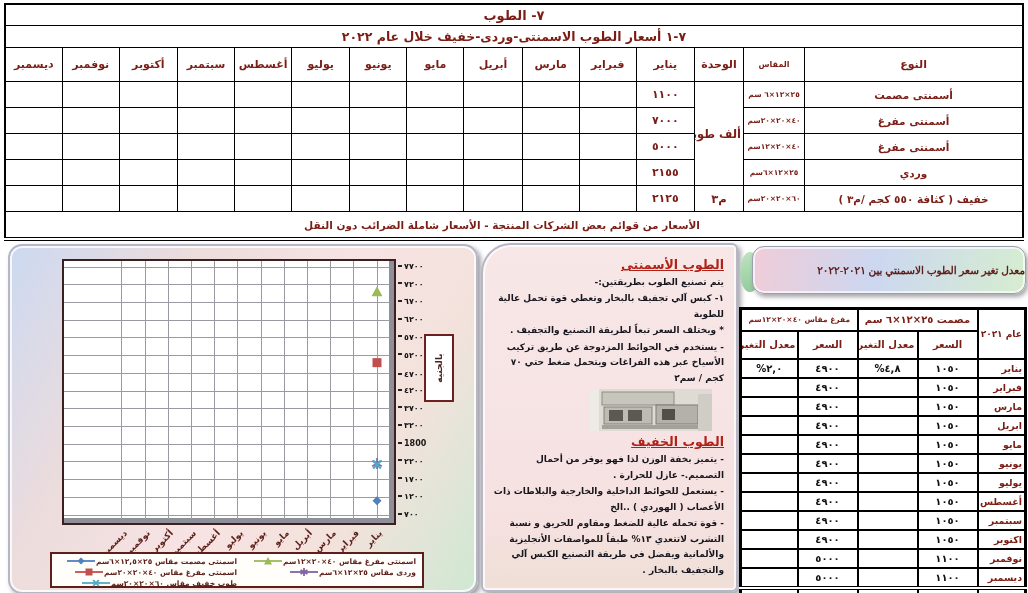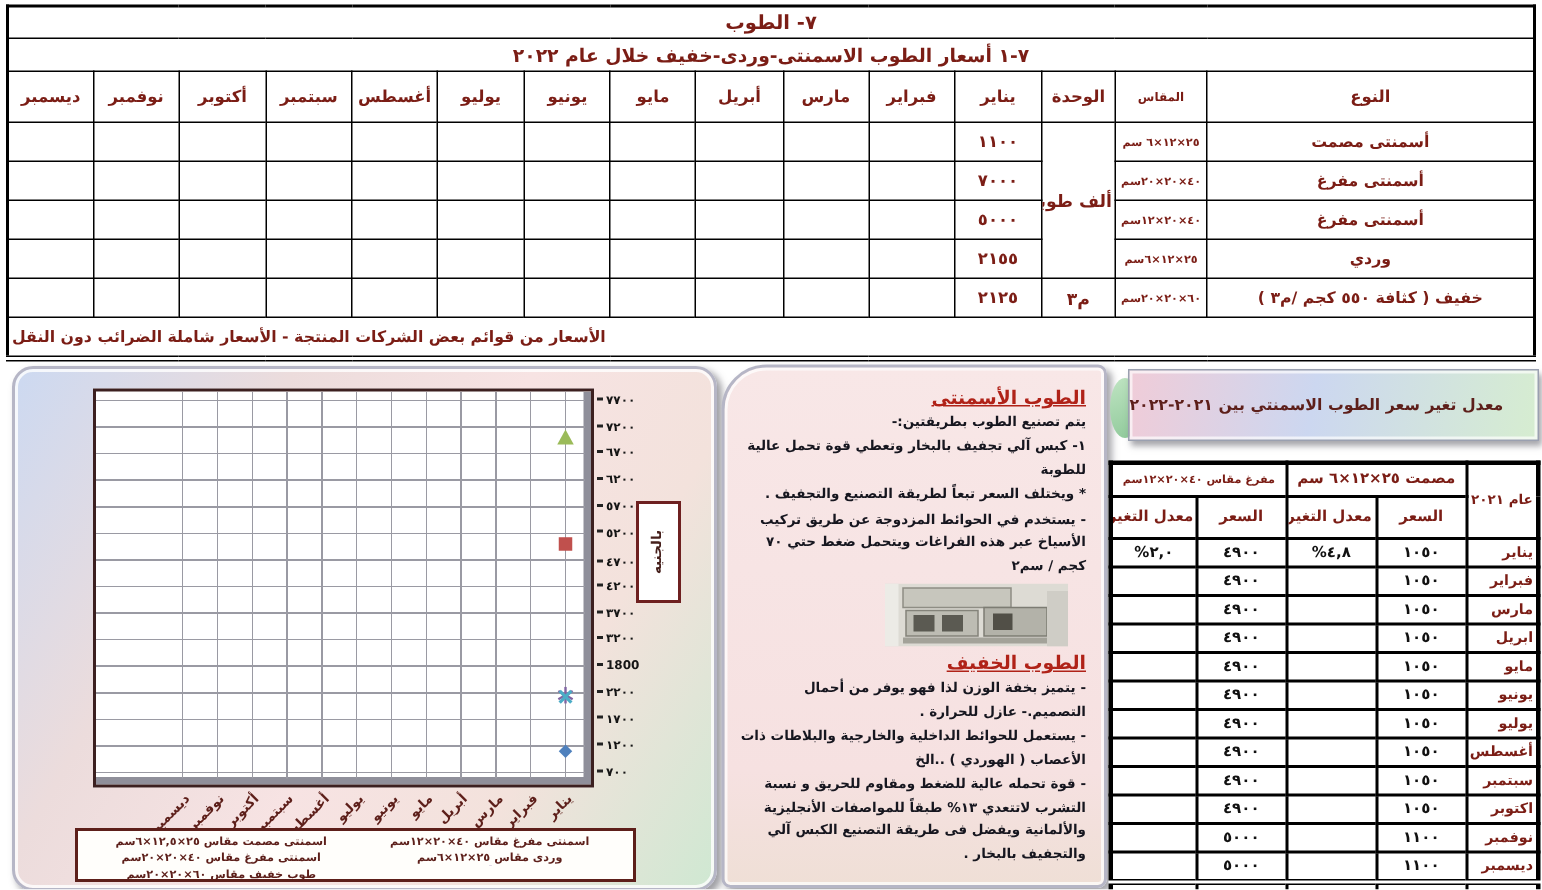--- a/index.html
+++ b/index.html
@@ -11,21 +11,21 @@
   .price-table td,.price-table th{border:1px solid #000;padding:0 2px;overflow:hidden;
                white-space:nowrap;color:#7b1d15;font-weight:bold;}
   .pt-title{font-size:13px;text-align:center;height:20px;}
   .pt-subtitle{font-size:12.5px;text-align:center;height:21px;}
   .pt-head th{font-size:11px;text-align:center;height:33px;}
   .pt-head th.size-h{font-size:8px;}
   .pt-row td{height:25px;font-size:11px;text-align:center;}
   .pt-row td.type-c{font-size:10.5px;}
   .pt-row td.size-c{font-size:7.5px;}
   .pt-row td.unit-c{font-size:11.5px;}
-  .pt-note td{height:25px;font-size:10.5px;text-align:left;padding-right:26px;
+  .pt-note td{height:25px;font-size:10.5px;text-align:center;padding-right:26px;
               border-bottom:4px double #000;}
   
   .chart-panel{position:absolute;left:8px;top:244px;width:466px;height:346px;
       border:2px solid #b6b6c6;border-radius:14px;
       background:linear-gradient(120deg,#ccd9f1 0%,#ecdcdc 28%,#f7e3e3 52%,#f3e2dc 74%,#cfe8d2 100%);
       box-shadow:3px 3px 5px rgba(80,80,90,.55), inset 0 0 0 2px #ffffffcc;}
   .plot-frame{position:absolute;left:52px;top:13px;width:330px;height:262px;background:#fff;
       border:2px solid #3c2020;box-shadow:inset -5px -5px 0 #8f8f9a;}
   .yticks{position:absolute;left:388px;top:15px;width:44px;height:262px;direction:ltr;}
   .ytick{position:absolute;left:0;font-size:8px;font-weight:bold;color:#151515;white-space:nowrap;}
@@ -34,39 +34,39 @@
   .unit-box{position:absolute;left:414px;top:88px;width:26px;height:64px;background:#fff;
       border:2px solid #6e2020;display:flex;align-items:center;justify-content:center;}
   .unit-box span{transform:rotate(-90deg);font-size:9px;font-weight:bold;color:#46201c;white-space:nowrap;}
   .xlabels{position:absolute;left:0;top:0;width:466px;height:346px;pointer-events:none;}
   .xlab{position:absolute;font-size:9px;font-weight:bold;color:#5d1f1a;white-space:nowrap;
       transform:translateX(-100%) rotate(-45deg);transform-origin:100% 0;direction:rtl;}
   .legend{position:absolute;left:40px;top:306px;width:374px;height:36px;background:#fffefb;
       border:2px solid #5d1f1a;display:flex;flex-direction:row-reverse;align-items:flex-start;
       padding:2px 6px;box-sizing:border-box;}
   .lg-col{display:flex;flex-direction:column;gap:1px;flex:1;}
-  .lg-entry{display:flex;flex-direction:column;direction:rtl;align-items:center;height:10px;}
+  .lg-entry{display:flex;flex-direction:row;direction:rtl;align-items:center;height:10px;}
   .lg-text{font-size:7.5px;font-weight:bold;color:#5d1f1a;white-space:nowrap;}
   
   .info-panel{position:absolute;left:481px;top:243px;width:257px;height:349px;box-sizing:border-box;
       border:2px solid #b6b6c6;border-radius:30px 6px 6px 6px;
       background:linear-gradient(180deg,#f8e7e7 0%,#f6e1e1 78%,#efdfd6 100%);
       box-shadow:3px 3px 5px rgba(80,80,90,.5), inset 0 0 0 2px #ffffffbb;
       padding:10px 10px 4px 8px;direction:rtl;text-align:right;overflow:hidden;}
   .sec-title{font-size:12.5px;font-weight:bold;color:#b02218;text-decoration:underline;
       margin:2px 2px 3px 0;}
   .sec-line{font-size:9px;font-weight:600;color:#16161f;line-height:1.72;margin:0 2px 1px 0;}
   .brick-photo{width:122px;height:42px;margin:3px 14px 3px auto;}
   
   .tbox-curl{position:absolute;left:740px;top:252px;width:20px;height:40px;border-radius:50%;
       background:linear-gradient(160deg,#bfe4c2,#8fc99a);}
-  .change-title{position:absolute;left:752px;top:246px;width:272px;height:46px;border-radius:0;
-      border:1px solid #9aa0b0;display:flex;align-items:center;justify-content:flex-start;
+  .change-title{position:absolute;left:752px;top:246px;width:272px;height:46px;border-radius:12px;
+      border:1px solid #9aa0b0;display:flex;align-items:center;justify-content:flex-end;
       background:linear-gradient(100deg,#f0ccd8 0%,#ccd7f0 45%,#d6edd0 100%);
-      box-shadow:2px 3px 4px rgba(80,80,90,.5), inset 0 0 0 2px #ffffffaa;}
+      box-shadow:2px 3px 4px rgba(80,80,90,.5), inset 0 0 0 2px #ffffffaa;font-family:Liberation Serif, serif;}
   .change-title span{font-size:10.5px;font-weight:bold;color:#5d1f1a;direction:rtl;}
   .change-table{position:absolute;left:739px;top:307px;width:285px;border-collapse:collapse;
       table-layout:fixed;border:3px solid #000;background:#fff;}
   .change-table th,.change-table td{border:2px solid #000;padding:0 2px;overflow:hidden;white-space:nowrap;}
   .ct-h1{font-size:10px;font-weight:bold;color:#7b1d15;text-align:center;height:22px;}
   .ct-h1 .small{font-size:7.5px;}
   .ct-h2 th{font-size:10px;font-weight:bold;color:#7b1d15;text-align:center;height:26px;}
   .ct-year{font-size:9px;font-weight:bold;color:#7b1d15;text-align:center;}
   .ct-row td{height:17px;font-size:10px;font-weight:bold;text-align:center;color:#111;}
   .ct-row td.m{color:#7b1d15;text-align:right;font-size:9.5px;padding-right:2px;}

